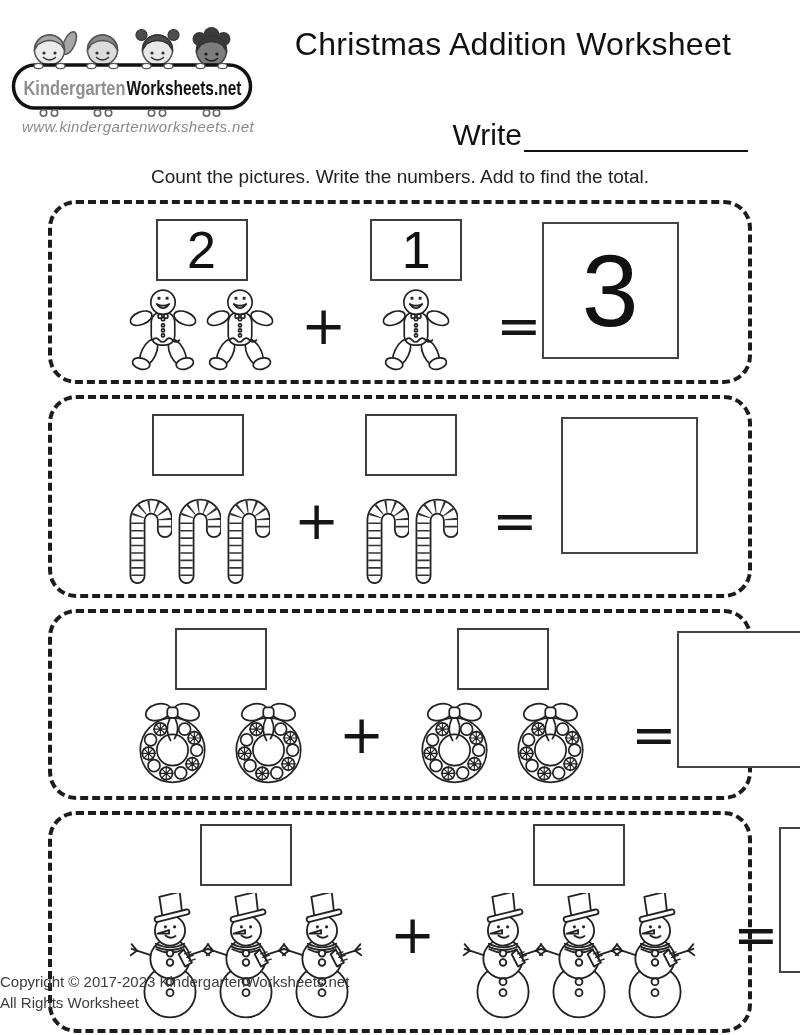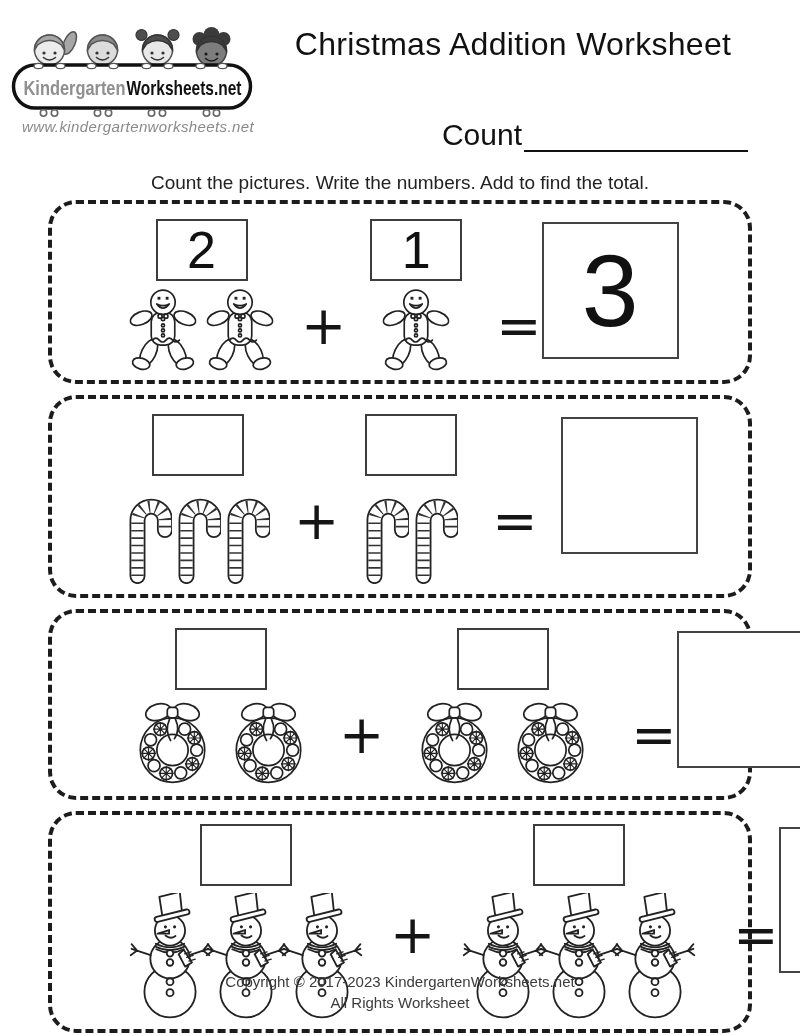--- a/index.html
+++ b/index.html
@@ -28,21 +28,21 @@
   .name-row {
     position: absolute; right: 52px; top: 118px;
     display: flex; align-items: flex-end;
   }
   .name-label { font-size: 30px; color: #111; }
   .name-line {
     width: 224px; height: 34px;
     border-bottom: 2.5px solid #111; margin-left: 2px;
   }
   .instruction {
-    position: absolute; top: 172px; left: 0; width: 100%;
+    position: absolute; top: 166px; left: 0; width: 100%;
     text-align: center; font-size: 19px; color: #222;
   }
 
   
   .problems {
     position: absolute; top: 200px; left: 48px; right: 48px;
     display: flex; flex-direction: column; gap: 11px;
   }
   .problem {
     border: 4px dashed #1c1c1c;
@@ -89,21 +89,21 @@
     width: 137px; height: 137px;
     border: 2.5px solid #444; background: #fff;
     display: flex; align-items: center; justify-content: center;
     font-size: 102px; color: #111; line-height: 1;
   }
   .r4 .answer-box { height: 146px; }
 
   
   .footer {
     position: absolute; top: 971px; left: 0; width: 100%;
-    text-align: center; font-size: 15px; color: #3c3c3c; line-height: 1.4;
+    text-align: left; font-size: 15px; color: #3c3c3c; line-height: 1.4;
   }
 
   .defs-store { position: absolute; width: 0; height: 0; overflow: hidden; }
 </style>
 </head>
 <body>
 
 <svg class="defs-store" aria-hidden="true">
   <defs>
     <symbol id="sym-gingerbread" viewBox="0 0 80 100">
@@ -269,21 +269,21 @@
       <circle cx="142" cy="101" r="3.2"></circle>
         <circle cx="153" cy="101" r="3.2"></circle>
       <circle cx="197" cy="101" r="3.2"></circle>
         <circle cx="207" cy="101" r="3.2"></circle>
     </g>
   </svg>
 
   <div class="site-url">www.kindergartenworksheets.net</div>
   <h1 class="title">Christmas Addition Worksheet</h1>
   <div class="name-row">
-    <span class="name-label">Count</span>
+    <span class="name-label">Write</span>
     <span class="name-line"></span>
   </div>
   <p class="instruction">Count the pictures. Write the numbers. Add to find the total.</p>
 
   <div class="problems">
 
     <section class="problem r1">
       <div class="group g1">
         <div class="num-box">2</div>
         <div class="pics pics-gingerbread">

